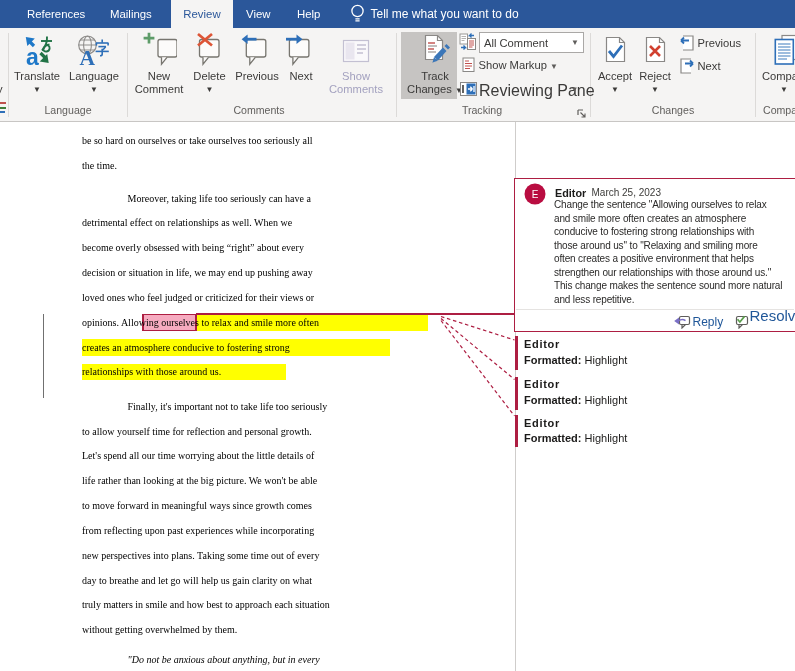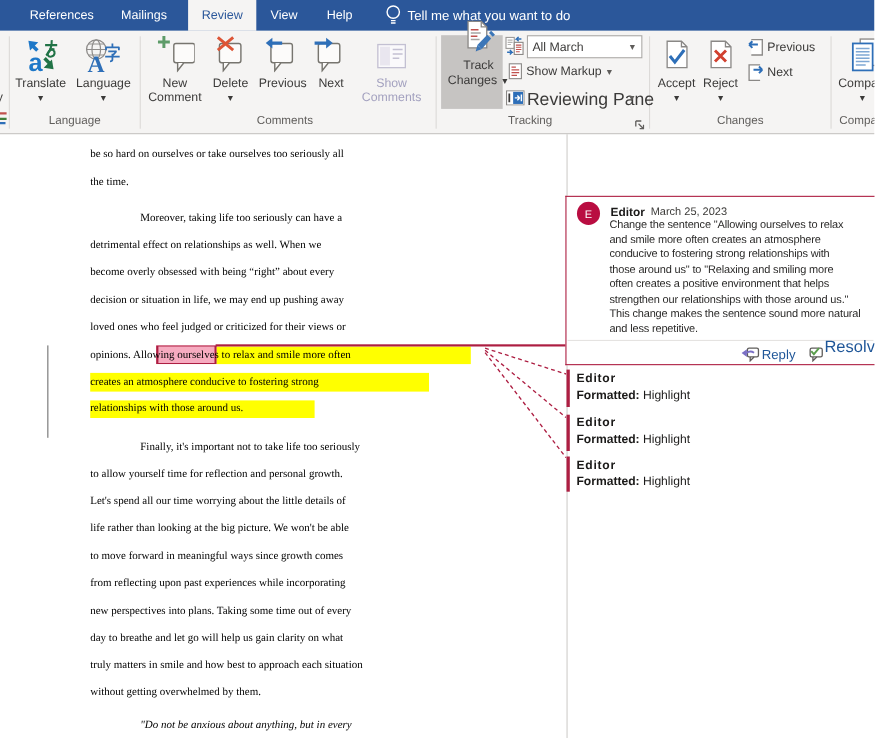--- a/index.html
+++ b/index.html
@@ -150,21 +150,21 @@
   <rect x="2.5" y="2.5" width="25" height="21" fill="#faf9fb" stroke="#c3c0d2" stroke-width="1.2"></rect>
   <rect x="4.5" y="4.5" width="9" height="17" fill="#e9e6ef"></rect>
   <path d="M16,7 h9 M16,11 h9 M16,15 h6" stroke="#c3c0d2" stroke-width="1.4"></path>
  </svg>
     </div>
  <div class="t1">Show</div>
     <div class="t2">Comments</div>
 </div>
 
 <div class="abs" style="left:401px;top:32px;width:56px;height:67px;background:#c6c4c2"></div>
-<div class="bigbtn" style="left:401px;top:14px;width:68px">
+<div class="bigbtn" style="left:401px;top:30px;width:68px">
  <div class="ic">
       <svg width="30" height="32" viewBox="0 0 30 32">
   <path d="M5.5,1.5 h12 l5,5 v19 h-17 z" fill="#fff" stroke="#8a8886" stroke-width="1.2"></path>
   <path d="M17.5,1.5 v5 h5" fill="none" stroke="#8a8886" stroke-width="1.2"></path>
   <path d="M8,9 h7" stroke="#c0504d" stroke-width="1.4"></path>
   <path d="M8,12 h9" stroke="#a6a4a2" stroke-width="1.4"></path>
   <path d="M8,15 h6" stroke="#c0504d" stroke-width="1.4"></path>
   <path d="M8,18 h8" stroke="#a6a4a2" stroke-width="1.4"></path>
   <path d="M14,23 L23,13.5 l3.5,3.5 L18,26.5 z" fill="#3b76b8"></path>
   <path d="M24.5,12 l2,-2 l3.5,3.5 l-2,2 z" fill="#3b76b8"></path>
@@ -177,21 +177,21 @@
 </div>
 <svg class="abs" style="left:459px;top:33px" width="18" height="18" viewBox="0 0 18 18">
  <rect x="1" y="1" width="7.5" height="10" fill="#fff" stroke="#9a9896" stroke-width="1"></rect>
  <path d="M2.5,3.5 h4.5 M2.5,5.5 h4.5 M2.5,7.5 h3" stroke="#b5b3b1" stroke-width="1"></path>
  <path d="M15,2.5 h-4.5 l2,-2 M10.5,2.5 l2,2" stroke="#2e6fb8" stroke-width="1.3" fill="none"></path>
  <rect x="8.5" y="5.5" width="8" height="11" fill="#fff" stroke="#8a8886" stroke-width="1"></rect>
  <path d="M10,8 h5 M10,10 h5 M10,12 h5 M10,14 h3.5" stroke="#c0504d" stroke-width="1"></path>
  <path d="M2,14.5 h4.5 l-2,-2 M6.5,14.5 l-2,2" stroke="#2e6fb8" stroke-width="1.3" fill="none"></path>
 </svg>
 <div class="abs" style="left:479px;top:32px;width:104.5px;height:20.5px;background:#fff;border:1px solid #aaa8a6;box-sizing:border-box"></div>
-<div class="abs" style="left:484px;top:36.5px;font-size:11.2px;color:#3b3a39">All March</div>
+<div class="abs" style="left:484px;top:36.5px;font-size:11.2px;color:#3b3a39">All Comment</div>
 <div class="abs arrow" style="left:571px;top:38px;color:#5f5d5b">▼</div>
 <svg class="abs" style="left:461px;top:57px" width="15" height="16" viewBox="0 0 15 16">
  <rect x="2" y="1" width="11" height="13.5" fill="#fff" stroke="#8a8886" stroke-width="1"></rect>
  <path d="M4,4 h4 M4,6.5 h7 M4,9 h7 M4,11.5 h5" stroke="#c0504d" stroke-width="1"></path>
 </svg>
 <div class="abs" style="left:478.5px;top:59px;font-size:11.2px;color:#3b3a39">Show Markup <span class="arrow" style="color:#5f5d5b">▼</span></div>
 <svg class="abs" style="left:459.5px;top:82px" width="17" height="14" viewBox="0 0 17 14">
  <rect x="0.5" y="0.5" width="16" height="13" fill="#fff" stroke="#8a8886" stroke-width="1"></rect>
  <path d="M3,3 v8" stroke="#3b3a39" stroke-width="1.6"></path>
  <rect x="6.5" y="1.5" width="9" height="11" fill="#2e6fb8"></rect>

